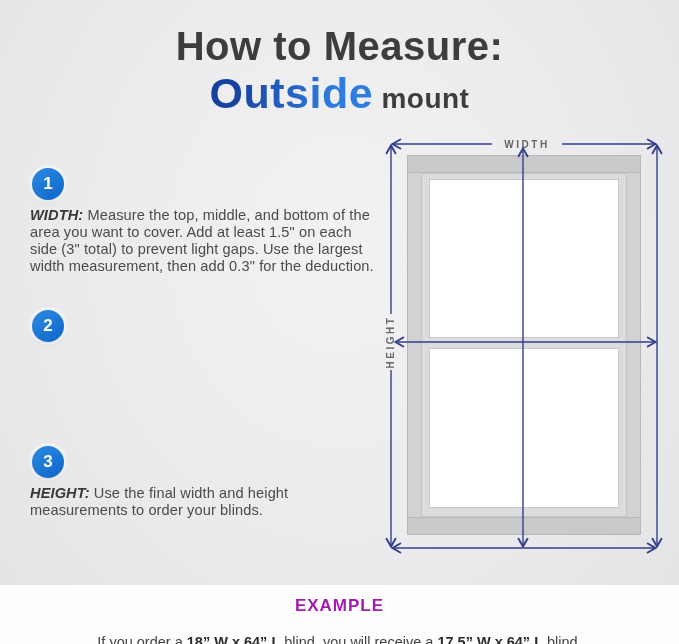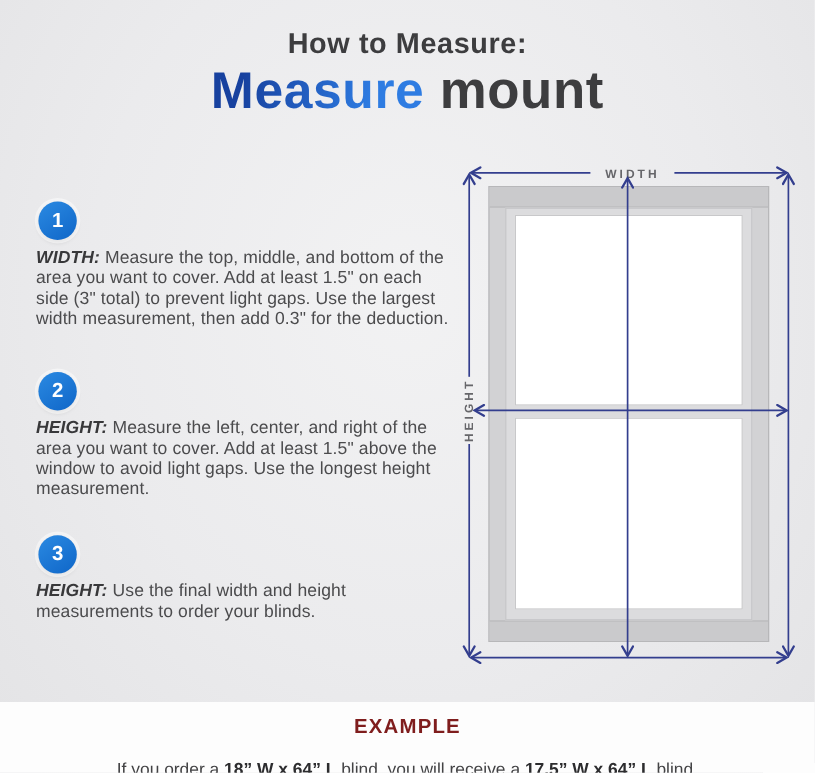--- a/index.html
+++ b/index.html
@@ -6,32 +6,32 @@
   html,body { width:679px; height:644px; }
   body { font-family:"Liberation Sans", sans-serif; }
 
   .canvas {
     position:relative; width:679px; height:644px; overflow:hidden;
     background: radial-gradient(ellipse at 50% 38%, #f2f2f3 0%, #ebebed 55%, #e3e3e5 100%);
   }
 
   
   .header { position:absolute; top:24px; left:0; width:100%; text-align:center; }
-  .title-line1 { font-size:24px; font-weight:700; color:#3d3d3f; letter-spacing:0.5px; line-height:1.1; }
+  .title-line1 { font-size:40px; font-weight:700; color:#3d3d3f; letter-spacing:0.5px; line-height:1.1; }
   .title-line2 { margin-top:2px; line-height:1.1; }
   .title-accent {
     font-size:43px; font-weight:800; letter-spacing:0.5px; color:#2166d1;
   }
   @supports ((-webkit-background-clip:text) or (background-clip:text)) {
     .title-accent {
       background:linear-gradient(100deg,#17419f 15%,#2e7ce2 75%);
       -webkit-background-clip:text; background-clip:text; color:transparent;
     }
   }
-  .title-rest { font-size:44px; font-weight:700; color:#3d3d3f; letter-spacing:0.5px; }
+  .title-rest { font-size:28px; font-weight:700; color:#3d3d3f; letter-spacing:0.5px; }
 
   
   .step { position:absolute; left:30px; width:352px; }
   .step-badge {
     width:32px; height:32px; border-radius:50%;
     background:linear-gradient(145deg,#2b8ae2,#0f66c8);
     box-shadow:0 0 0 3px rgba(255,255,255,0.5), 0 2px 4px rgba(0,0,0,0.15);
     display:flex; align-items:center; justify-content:center;
     color:#fff; font-size:17px; font-weight:700;
     margin-left:2px;
@@ -64,47 +64,46 @@
   .arrows { position:absolute; left:0; top:0; width:679px; height:644px; pointer-events:none; }
   .arrows line { stroke:#333e8e; stroke-width:1.4; }
   .dim-label { font-size:10px; font-weight:700; letter-spacing:2.5px; fill:#66666a; }
 
   
   .example-band {
     position:absolute; left:0; top:585px; width:100%; height:59px;
     background:#fdfdfd; text-align:center;
   }
   .example-heading {
-    margin-top:11px; font-size:17px; font-weight:700; letter-spacing:1px; color:#7f1d1d;
+    margin-top:11px; font-size:17px; font-weight:700; letter-spacing:1px; color:#a21caf;
   }
   .example-line { margin-top:18px; font-size:14.5px; color:#434345;text-align:center; }
   .example-line b { color:#2c2c2e; font-weight:700; }
 </style>
 </head>
 <body>
 
 <div class="canvas">
 
   <header class="header">
     <div class="title-line1">How to Measure:</div>
-    <div class="title-line2"><span class="title-accent">Measure</span><span class="title-rest"> mount</span></div>
+    <div class="title-line2"><span class="title-accent">Outside</span><span class="title-rest"> mount</span></div>
   </header>
 
   <div class="step step-1">
     <div class="step-badge">
         <span>1</span>
       </div>
     <p class="step-text"><b>WIDTH:</b> <span>Measure the top, middle, and bottom of the area you want to cover. Add at least 1.5" on each side (3" total) to prevent light gaps. Use the largest width measurement, then add 0.3" for the deduction.</span></p>
   </div>
 
   <div class="step step-2">
     <div class="step-badge">
         <span>2</span>
       </div>
-    <p class="step-text"><b>HEIGHT:</b> <span>Measure the left, center, and right of the area you want to cover. Add at least 1.5" above the window to avoid light gaps. Use the longest height measurement.</span></p>
   </div>
 
   <div class="step step-3">
     <div class="step-badge">
         <span>3</span>
       </div>
     <p class="step-text"><b>HEIGHT:</b> <span>Use the final width and height measurements to order your blinds.</span></p>
   </div>
 
   <div class="window">

